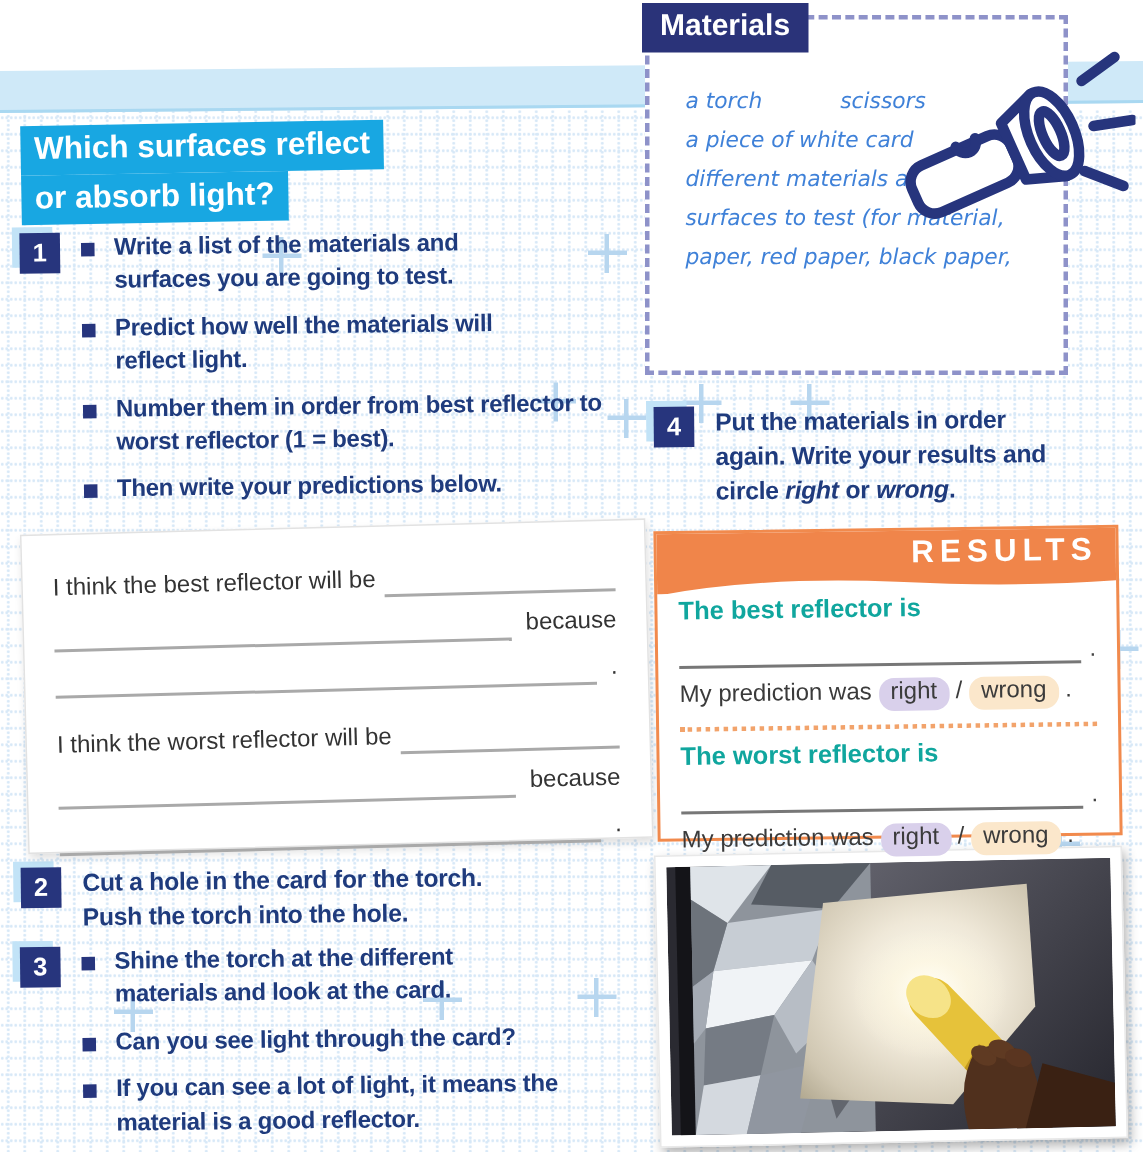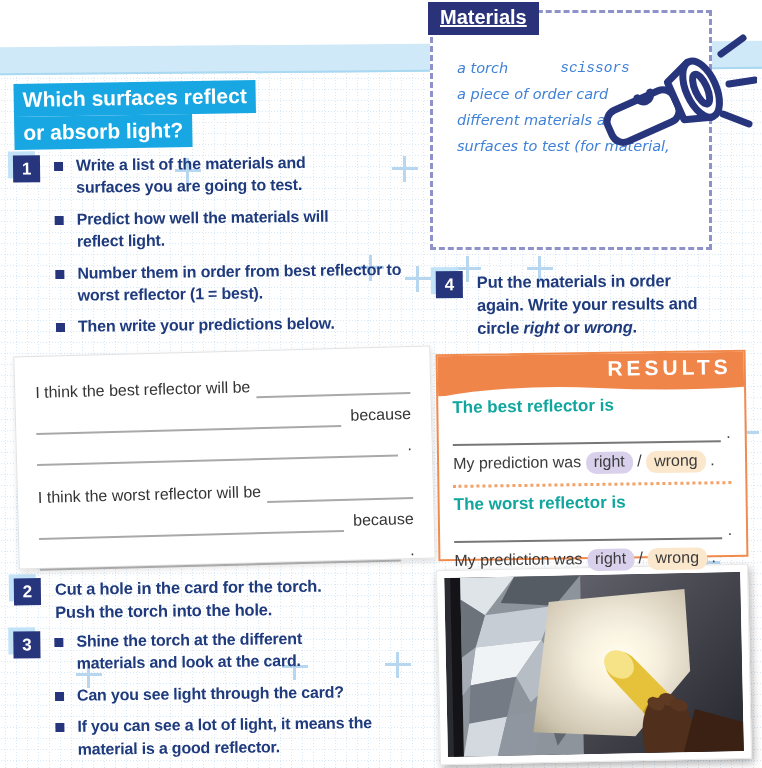--- a/index.html
+++ b/index.html
@@ -50,25 +50,25 @@
   .prompt { white-space:nowrap; padding-bottom:2px; }
   .fill { flex:1; border-bottom:2px solid #a9a9a9; height:24px; margin-left:6px; }
   .tailword { margin-left:10px; padding-bottom:2px; white-space:nowrap; }
   .gap { height:12px; }
 
   
   .matbox { position:absolute; left:430px; top:10px; width:282px; height:240px;
             border:3px dashed #8e92c9; background:#fff; z-index:4;
             padding:42px 14px 10px 24px; }
   .mathdr { position:absolute; left:428px; top:2px; background:#2a3379; color:#fff;
-            font-weight:bold; font-size:20px; padding:4px 12px 6px 12px; z-index:6;text-decoration:underline; }
+            font-weight:bold; font-size:20px; padding:4px 12px 6px 12px; z-index:6; }
   .hand { font-family:"DejaVu Sans", sans-serif; font-style:italic; color:#3f81d8;
           font-size:14.5px; line-height:26px;align-items:center; }
   .matrow1 { display:flex; }
-  .matrow1 .m2 { margin-left:52px;font-family:Liberation Mono, monospace; }
+  .matrow1 .m2 { margin-left:52px; }
   .torch-svg { position:absolute; left:597px; top:26px; z-index:7; }
 
   
   .resbox { position:absolute; left:437px; top:352px; width:310px; height:207px;
             border:2px solid #f18a4d; background:#fff; transform:rotate(-0.8deg);
             z-index:2; }
   .reshdr { position:relative; height:40px; background:#f0854a; }
   .reshdr .txt { position:absolute; right:12px; top:3px; color:#fff; font-weight:bold;
                  font-size:21px; letter-spacing:4px; }
   .reshdr svg { position:absolute; left:0; bottom:-1px; width:100%; height:14px; display:block; }
@@ -186,23 +186,24 @@
         <span class="btxt" style="width:320px">If you can see a lot of light, it means the material is a good reflector.</span>
       </div>
     </div>
   </div>
 
   <div class="matbox">
     <div class="hand matrow1">
       <span class="m1">a torch</span>
       <span class="m2">scissors</span>
     </div>
-    <div class="hand">a piece of order card</div>
+    <div class="hand">a piece of white card</div>
     <div class="hand">different materials and</div>
     <div class="hand">surfaces to test (for material,</div>
+    <div class="hand">paper, red paper, black paper,</div>
   </div>
   <div class="mathdr">Materials</div>
 
   <svg class="torch-svg" width="160" height="122" viewBox="0 0 160 122">
     <g fill="none" stroke="#27357d" stroke-width="7" stroke-linecap="round" stroke-linejoin="round">
       <g transform="rotate(-24 70 75)">
         <rect x="6" y="62" width="72" height="34" rx="12" fill="#ffffff"></rect>
         <path d="M78 58 L104 48 L104 108 L78 99 Z" fill="#ffffff"></path>
         <ellipse cx="106" cy="78" rx="15" ry="30" fill="#ffffff"></ellipse>
         <ellipse cx="106" cy="78" rx="6" ry="16"></ellipse>

